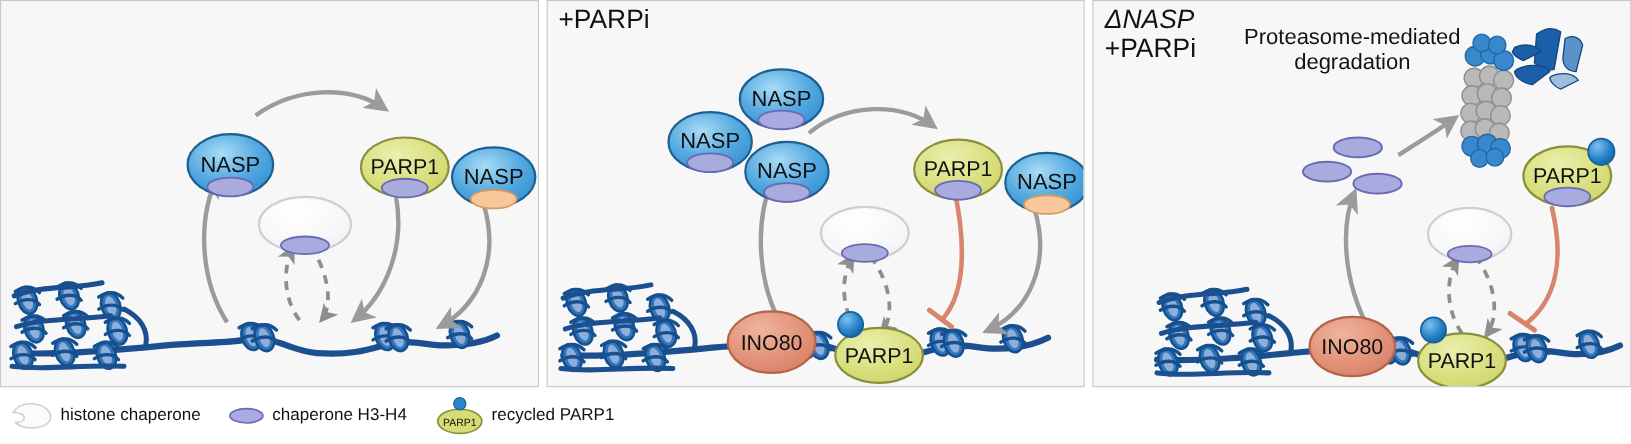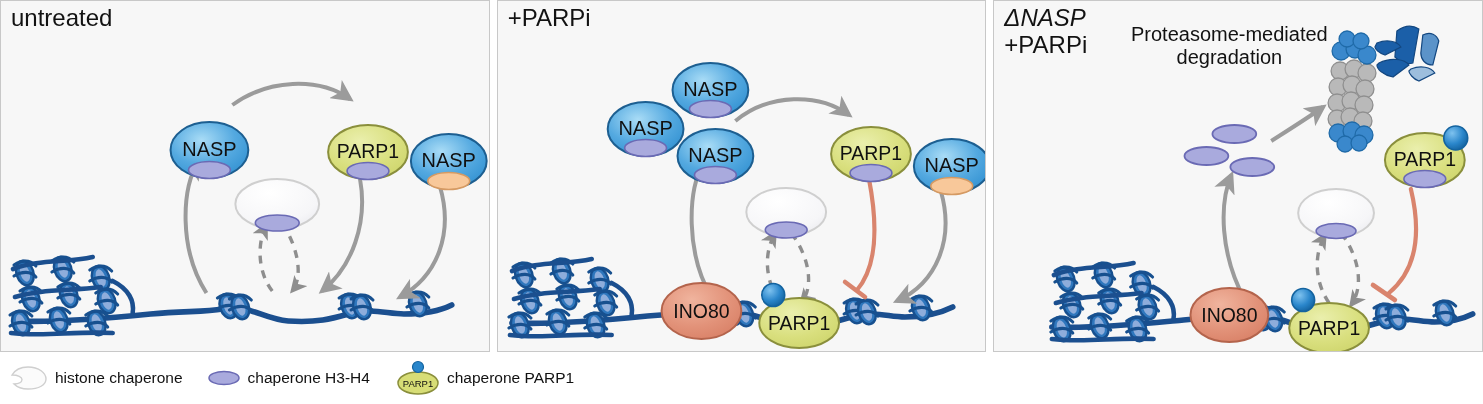--- a/index.html
+++ b/index.html
@@ -20,21 +20,20 @@
   .legswatch{display:block;}
 </style>
 </head>
 <body>
 
 <div id="root">
 
   <div class="panels">
 
     <div class="panel">
-      <div class="ptitle">untreated</div>
       <svg viewBox="0 0 489 350" preserveAspectRatio="none">
         <defs>
           <radialGradient id="gNasp" cx="40%" cy="32%" r="78%">
             <stop offset="0%" stop-color="#a9dcf6"></stop>
               <stop offset="55%" stop-color="#54a9e0"></stop>
               <stop offset="100%" stop-color="#2f8fd0"></stop>
           </radialGradient>
           <radialGradient id="gParp" cx="40%" cy="30%" r="80%">
             <stop offset="0%" stop-color="#eaefad"></stop>
               <stop offset="60%" stop-color="#d9df7e"></stop>
@@ -352,18 +351,18 @@
       <span class="legtext">chaperone H3-H4</span>
     </div>
 
 
     <div class="legitem">
       <svg class="legswatch" width="46" height="36" viewBox="0 0 46 36">
         <ellipse cx="24" cy="23" rx="20" ry="11" fill="#d7dd76" stroke="#8a8f3c" stroke-width="1.5"></ellipse>
         <text x="24" y="27" text-anchor="middle" font-family="Liberation Sans, sans-serif" font-size="9.5" fill="#101010">PARP1</text>
         <circle cx="24" cy="7" r="5.5" fill="#2a86cb" stroke="#14639f" stroke-width="1.2"></circle>
       </svg>
-      <span class="legtext">chaperone PARP1</span>
+      <span class="legtext">recycled PARP1</span>
     </div>
 
   </div>
 
 </div>
 
 </body></html>

